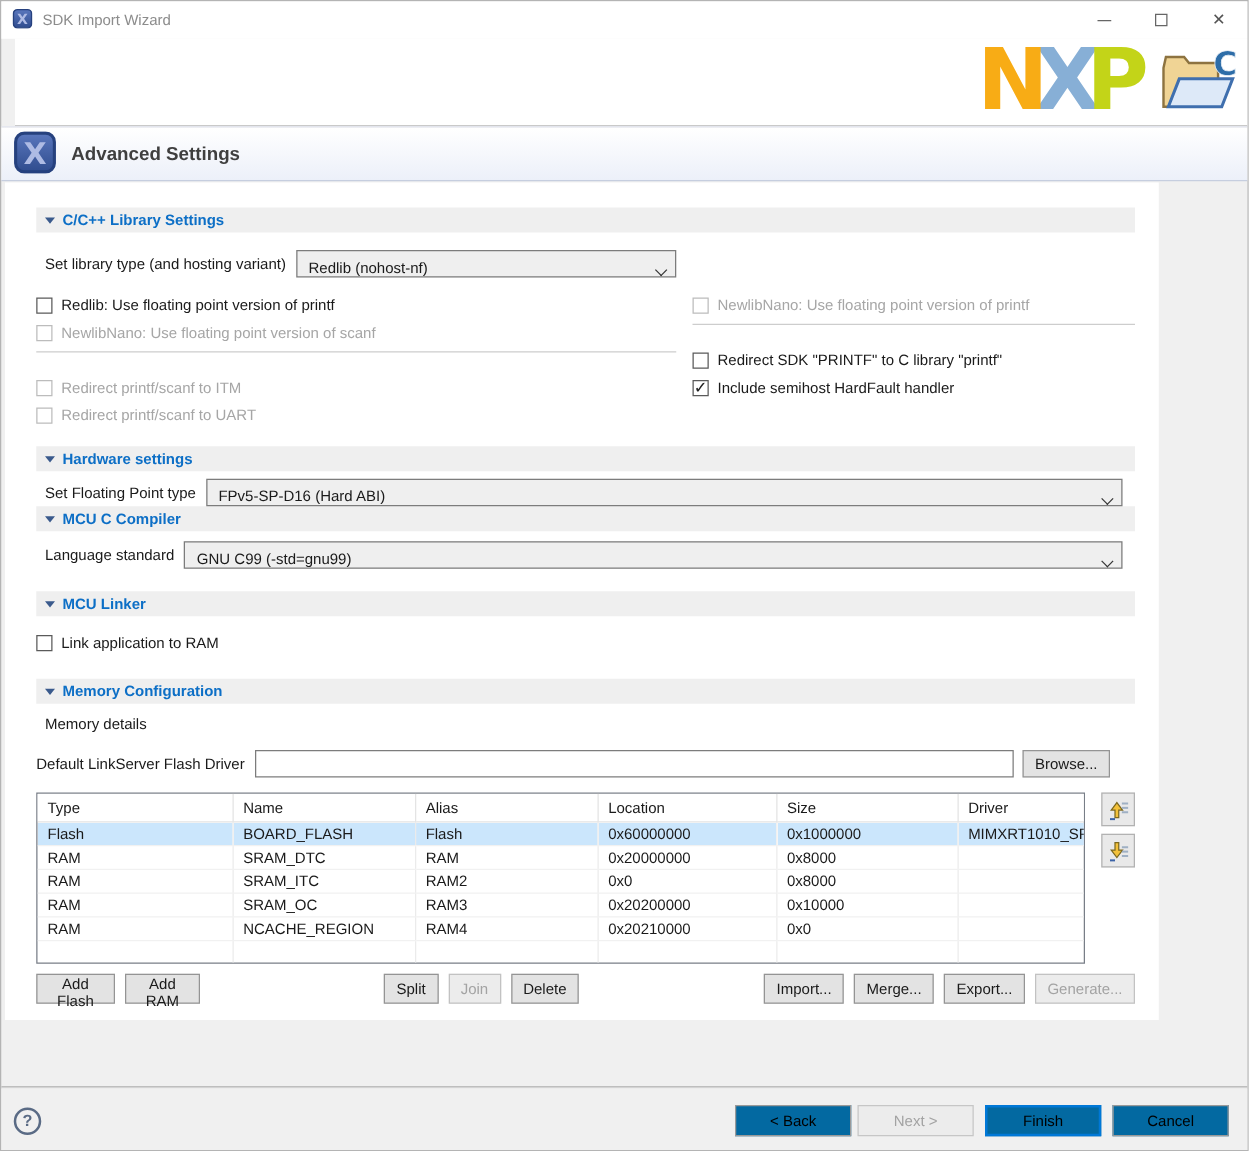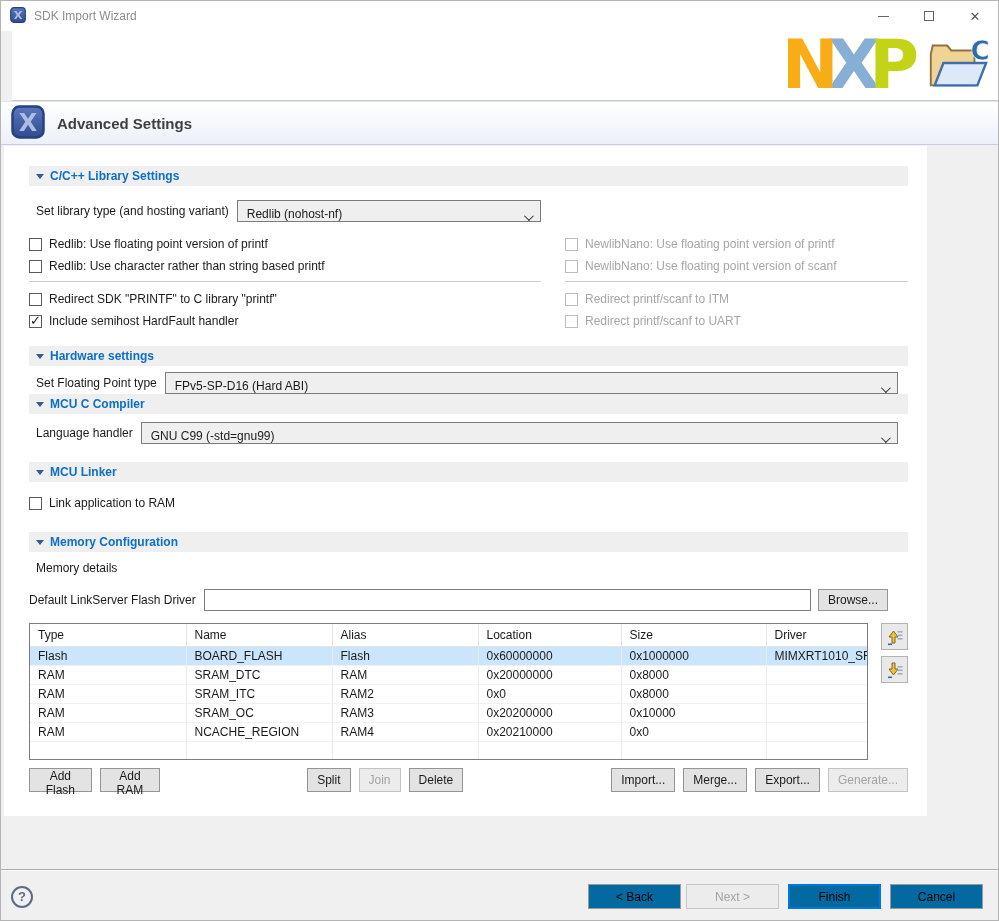--- a/index.html
+++ b/index.html
@@ -37,21 +37,21 @@
   .secbar .tri { width:0; height:0; border-left:4px solid transparent; border-right:4px solid transparent; border-top:5px solid #3a5a8c; margin-right:6px; }
   .secbar .sectitle { color:#0d6fc6; font-weight:bold; font-size:12px; }
 
   .form-row { display:flex; align-items:center; padding-left:7px; }
   .form-label { margin-right:8px; white-space:nowrap; }
 
   .combo { height:22px; background:#efefef; border:1px solid #7c7c7c; display:flex; align-items:flex-end; padding:0 9px; cursor:default; }
   .combo .cval { flex:1; white-space:nowrap; overflow:hidden; }
   .chev { width:7px; height:7px; border-right:1.6px solid #333; border-bottom:1.6px solid #333; transform:rotate(45deg) translateY(-2px); margin-left:8px; }
 
-  .cb-grid { display:grid; grid-template-columns:512px auto; column-gap:24px; margin-top:11px; }
+  .cb-grid { display:grid; grid-template-columns:512px auto; column-gap:13px; margin-top:11px; }
   .cb-row { height:22px; display:flex; align-items:center; }
   .cb { width:13px; height:13px; background:#fff; border:1px solid #5a5a5a; margin-right:7px; flex:none; position:relative; }
   .cb.checked::after { content:"✓"; position:absolute; left:0px; top:-3px; font-size:13px; font-weight:bold; color:#222; }
   .cb-row.disabled .cb { border-color:#bcbcbc; }
   .cb-row.disabled .cb-label { color:#a6a6a6; }
   .cb-div { border-top:1px solid #cdcdcd; height:7px; margin-top:4px; }
 
   .mem-details { padding-left:7px; }
 
   .txt-input { height:22px; border:1px solid #7c7c7c; background:#fff; flex:1; padding:0 6px; font:inherit; }
@@ -163,24 +163,20 @@
 
     <div class="cb-grid">
       <div class="cb-row">
         <span class="cb"></span>
         <span class="cb-label">Redlib: Use floating point version of printf</span>
       </div>
       <div class="cb-row disabled">
         <span class="cb"></span>
         <span class="cb-label">NewlibNano: Use floating point version of printf</span>
       </div>
-      <div class="cb-row">
-        <span class="cb"></span>
-        <span class="cb-label">Redlib: Use character rather than string based printf</span>
-      </div>
       <div class="cb-row disabled">
         <span class="cb"></span>
         <span class="cb-label">NewlibNano: Use floating point version of scanf</span>
       </div>
       <div class="cb-div"></div>
       <div class="cb-div"></div>
       <div class="cb-row">
         <span class="cb"></span>
         <span class="cb-label">Redirect SDK "PRINTF" to C library "printf"</span>
       </div>
@@ -208,21 +204,21 @@
         <span class="cval">FPv5-SP-D16 (Hard ABI)</span>
         <span class="chev"></span>
       </span>
     </div>
 
     <div class="secbar" style="">
       <span class="tri"></span>
       <span class="sectitle">MCU C Compiler</span>
     </div>
     <div class="form-row" style="margin-top:8px; margin-right:10px;">
-      <span class="form-label">Language handler</span>
+      <span class="form-label">Language standard</span>
       <span class="combo" style="flex:1;">
         <span class="cval">GNU C99 (-std=gnu99)</span>
         <span class="chev"></span>
       </span>
     </div>
 
     <div class="secbar" style="margin-top:18px;">
       <span class="tri"></span>
       <span class="sectitle">MCU Linker</span>
     </div>

